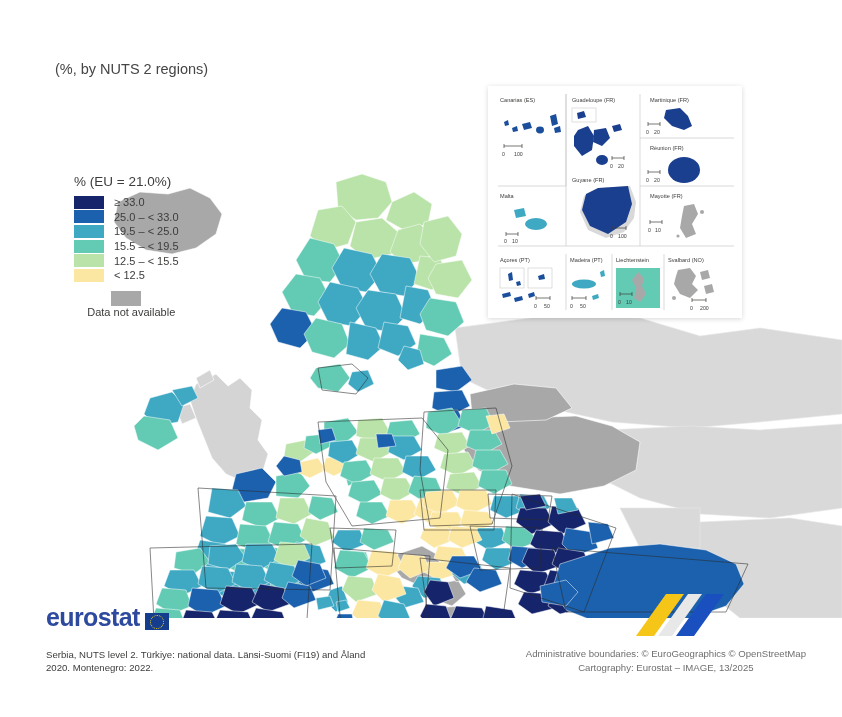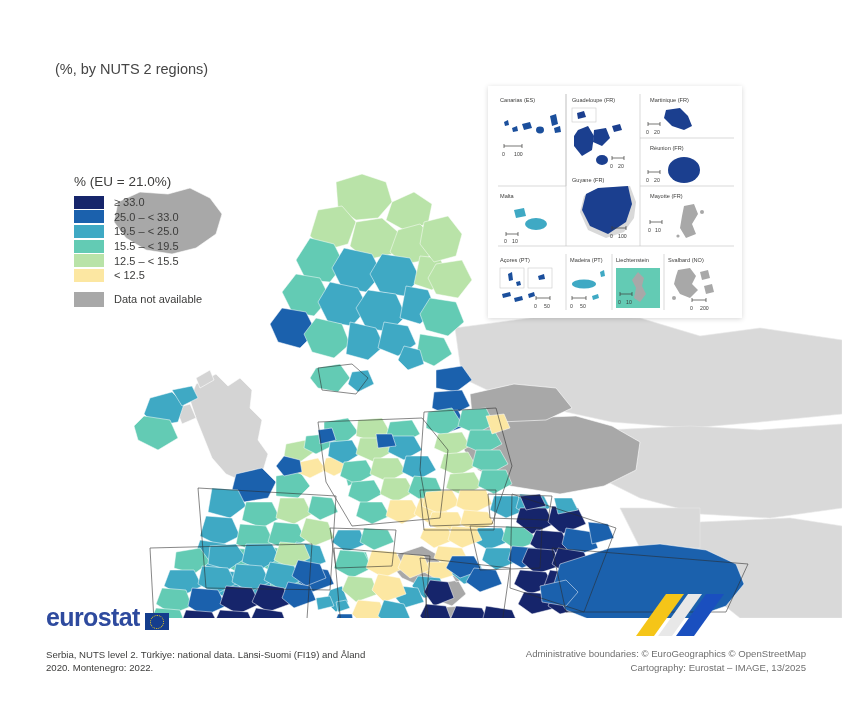--- a/index.html
+++ b/index.html
@@ -24,21 +24,21 @@
   
   .mapwrap{position:absolute;left:0;top:78px;width:842px;height:540px;}
   .mapwrap svg{display:block;}
 
   
   .legend{position:absolute;left:46px;top:174px;z-index:40;margin-left:28px;}
   .legend-title{font-size:13.5px;color:#3c3c3b;margin-bottom:6px;white-space:nowrap;}
   .lrow{display:flex;align-items:center;height:14.6px;margin-bottom:0px;}
   .lsw{width:30px;height:13px;flex:none;}
   .llab{font-size:11px;color:#3c3c3b;margin-left:10px;white-space:nowrap;}
-  .lrow.na{margin-top:8px;height:17px;}
+  .lrow.na{margin-top:8px;height:17px;flex-direction:column;}
   .lrow.na .lsw{height:15px;}
 
   
   .insets{
     position:absolute;left:488px;top:86px;width:254px;height:232px;
     background:#ffffff;z-index:45;
     box-shadow:0 1px 5px rgba(0,0,0,0.16);
   }
   .insets svg{display:block;}
   .ilabel{font-size:5.6px;fill:#3c3c3b;font-family:"Liberation Sans",sans-serif;}
@@ -54,21 +54,21 @@
   .brand-flag .stars{
     width:12px;height:12px;border:1.6px dotted #f7d117;border-radius:50%;
   }
   .notes{
     position:absolute;left:46px;top:648px;width:330px;z-index:40;
     font-size:9.6px;line-height:13.4px;color:#3c3c3b;
   }
   .notes div{white-space:nowrap;}
   .credits{
     position:absolute;right:36px;top:647px;z-index:40;
-    font-size:9.6px;line-height:14px;color:#6f6f6f;text-align:right;
+    font-size:9.6px;line-height:14px;color:#6f6f6f;text-align:center;
   }
   .credits div{white-space:nowrap;}
   .imagelogo{position:absolute;left:636px;top:588px;z-index:35;}
 </style>
 </head>
 <body>
 
 <div id="root">
 
   <div class="subtitle">(%, by NUTS 2 regions)</div>

